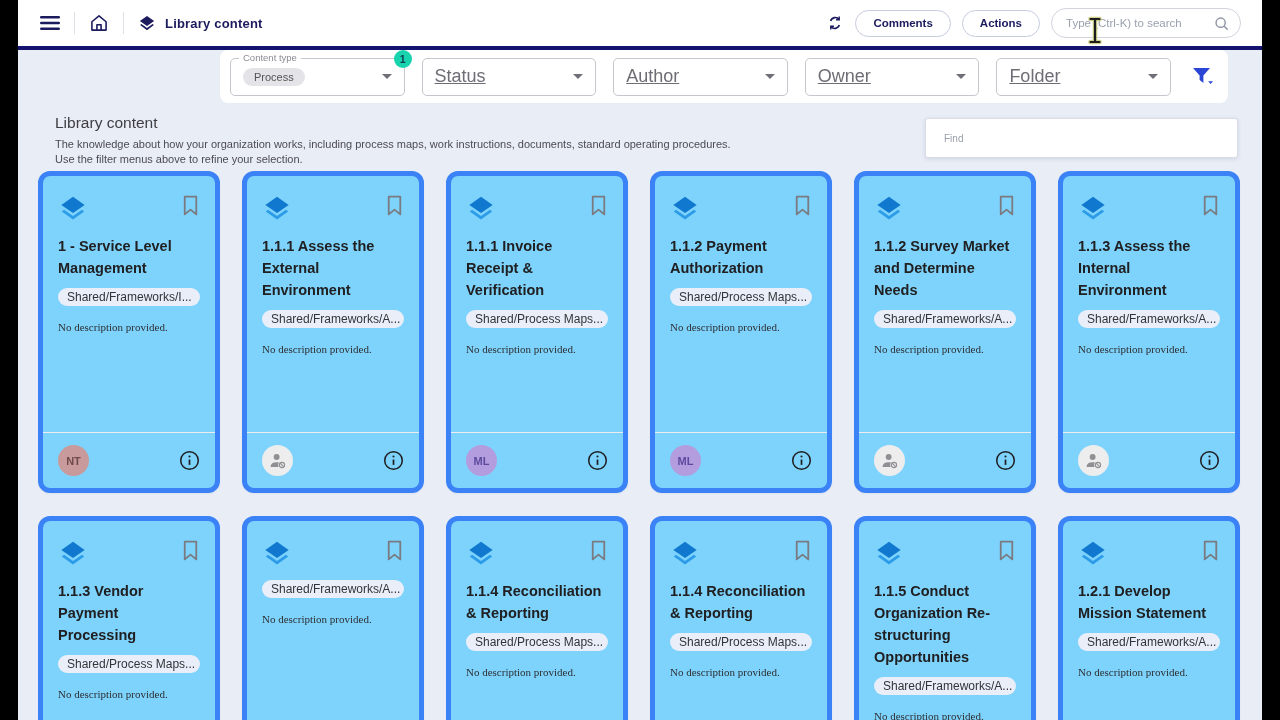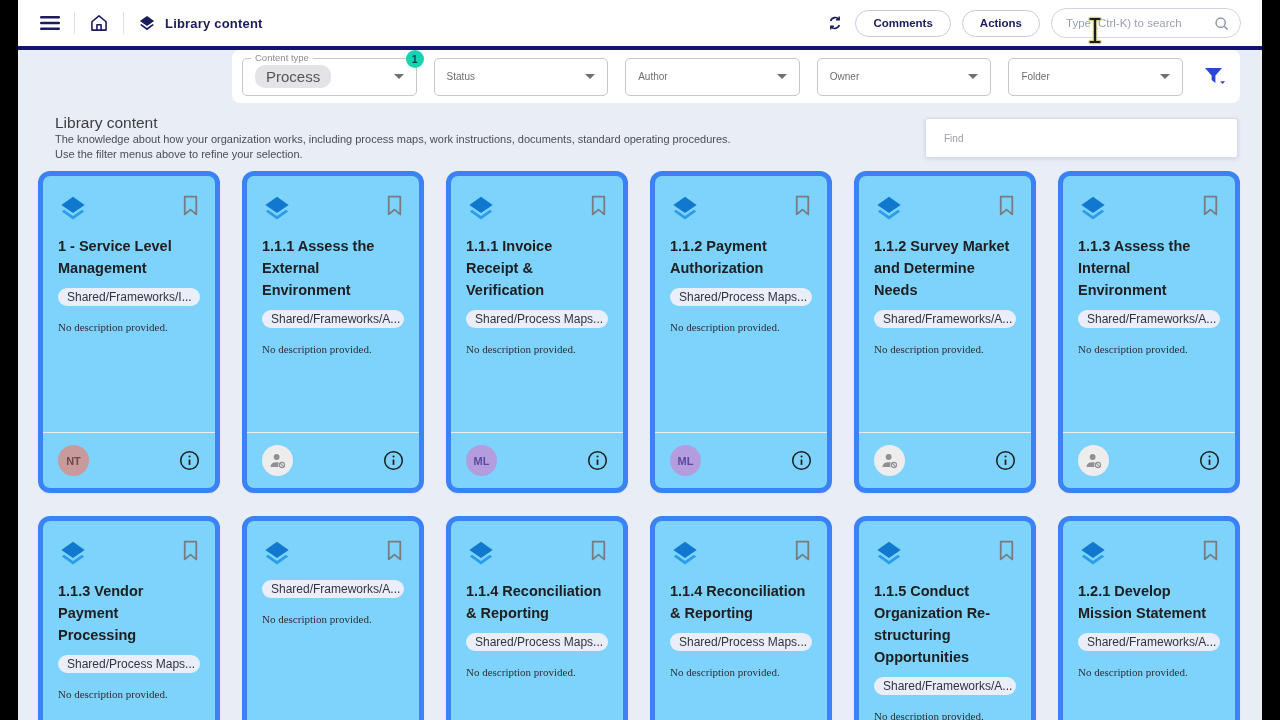--- a/index.html
+++ b/index.html
@@ -17,33 +17,33 @@
   .icon-btn { display:flex; align-items:center; justify-content:center; cursor:pointer; background:none; border:none; }
   .app-title { font-size:13px; font-weight:bold; color:var(--accent-navy,#1b1b5e); margin-left:9px; letter-spacing:.2px; }
   .topbar-spacer { flex:1; }
   .pill-btn { border:1px solid #c7cbde; background:#fff; color:var(--accent-navy,#1b1b5e); font-family:"Liberation Sans",sans-serif; font-size:11.5px; font-weight:bold; border-radius:14px; height:27px; padding:0 17px; margin-left:11px; cursor:pointer; }
   .search-pill { display:flex; align-items:center; border:1px solid #d2d4de; border-radius:15px; height:30px; width:190px; margin-left:11px; padding:0 10px 0 14px; background:#fff; }
   .search-pill input { border:none; outline:none; flex:1; font-size:11.5px; font-family:"Liberation Sans",sans-serif; color:#333; min-width:0; }
   .search-pill input::placeholder { color:#9aa0ad; }
   .navy-line { position:absolute; top:46px; left:0; right:0; height:4px; background:var(--accent-navy-dark,#141370); }
 
   
-  .filter-panel { position:absolute; top:50px; left:214px; width:1008px; height:53px; background:#fff; border-radius:8px; display:flex; align-items:center; gap:17px; padding:0 10px; }
+  .filter-panel { position:absolute; top:50px; left:202px; width:1008px; height:53px; background:#fff; border-radius:8px; display:flex; align-items:center; gap:17px; padding:0 10px; }
   .select { position:relative; height:38px; border:1px solid #c6c6cd; border-radius:5px; flex:1; display:flex; align-items:center; padding:0 12px; background:#fff; cursor:pointer; }
-  .select .sel-label { color:#6d6d75; font-size:10px; }
+  .select .sel-label { color:#6d6d75; font-size:18px;text-decoration:underline; }
   .select .arrow { margin-left:auto; width:0; height:0; border-left:5px solid transparent; border-right:5px solid transparent; border-top:5px solid #6f6f78; }
   .float-label { position:absolute; top:-7px; left:8px; background:#fff; padding:0 4px; font-size:9.5px; color:#8b8b92; }
-  .chip-process { background:#e3e3e8; border-radius:10px; padding:3px 11px; font-size:15px; color:#555; }
+  .chip-process { background:#e3e3e8; border-radius:10px; padding:3px 11px; font-size:11px; color:#555; }
   .badge { position:absolute; top:-9px; right:-8px; width:18px; height:18px; border-radius:50%; background:var(--badge-teal,#17d4ae); color:#123a52; font-size:10.5px; font-weight:bold; display:flex; align-items:center; justify-content:center; }
   .funnel-wrap { flex:none; width:30px; display:flex; justify-content:center; cursor:pointer; }
 
   
   .page-header { position:absolute; top:114px; left:37px; width:855px; }
   .page-title { font-size:15.5px; font-weight:400; color:#3e3e42; }
-  .page-desc { font-size:11px; color:#4c4c52; line-height:15px; }
+  .page-desc { font-size:11px; color:#4c4c52; line-height:15px; margin-top:5px; }
   .find-box { position:absolute; top:118px; left:907px; width:313px; height:40px; background:#fff; border:1px solid #d9dce4; border-radius:3px; box-shadow:0 1px 4px rgba(50,70,130,.14); display:flex; align-items:center; padding:0 18px; }
   .find-box input { border:none; outline:none; width:100%; font-size:10px; font-family:"Liberation Sans",sans-serif; color:#333; }
   .find-box input::placeholder { color:#9aa0ab; }
 
   
   .grid { position:absolute; top:171px; left:20px; display:grid; grid-template-columns:repeat(6,182px); column-gap:22px; row-gap:23px; }
   .card { width:182px; height:322px; background:#7dd3fc; border:5px solid #3b82f6; border-radius:12px; display:flex; flex-direction:column; box-shadow:0 1px 2px rgba(30,40,90,.05); cursor:pointer; }
   .card-body { padding:19px 15px 0; flex:1; overflow:hidden; }
   .card-icons { display:flex; justify-content:space-between; align-items:flex-start; margin-bottom:13px; }
   .card-title { font-size:14.5px; font-weight:bold; color:#202022; line-height:22px; margin-bottom:9px; }

